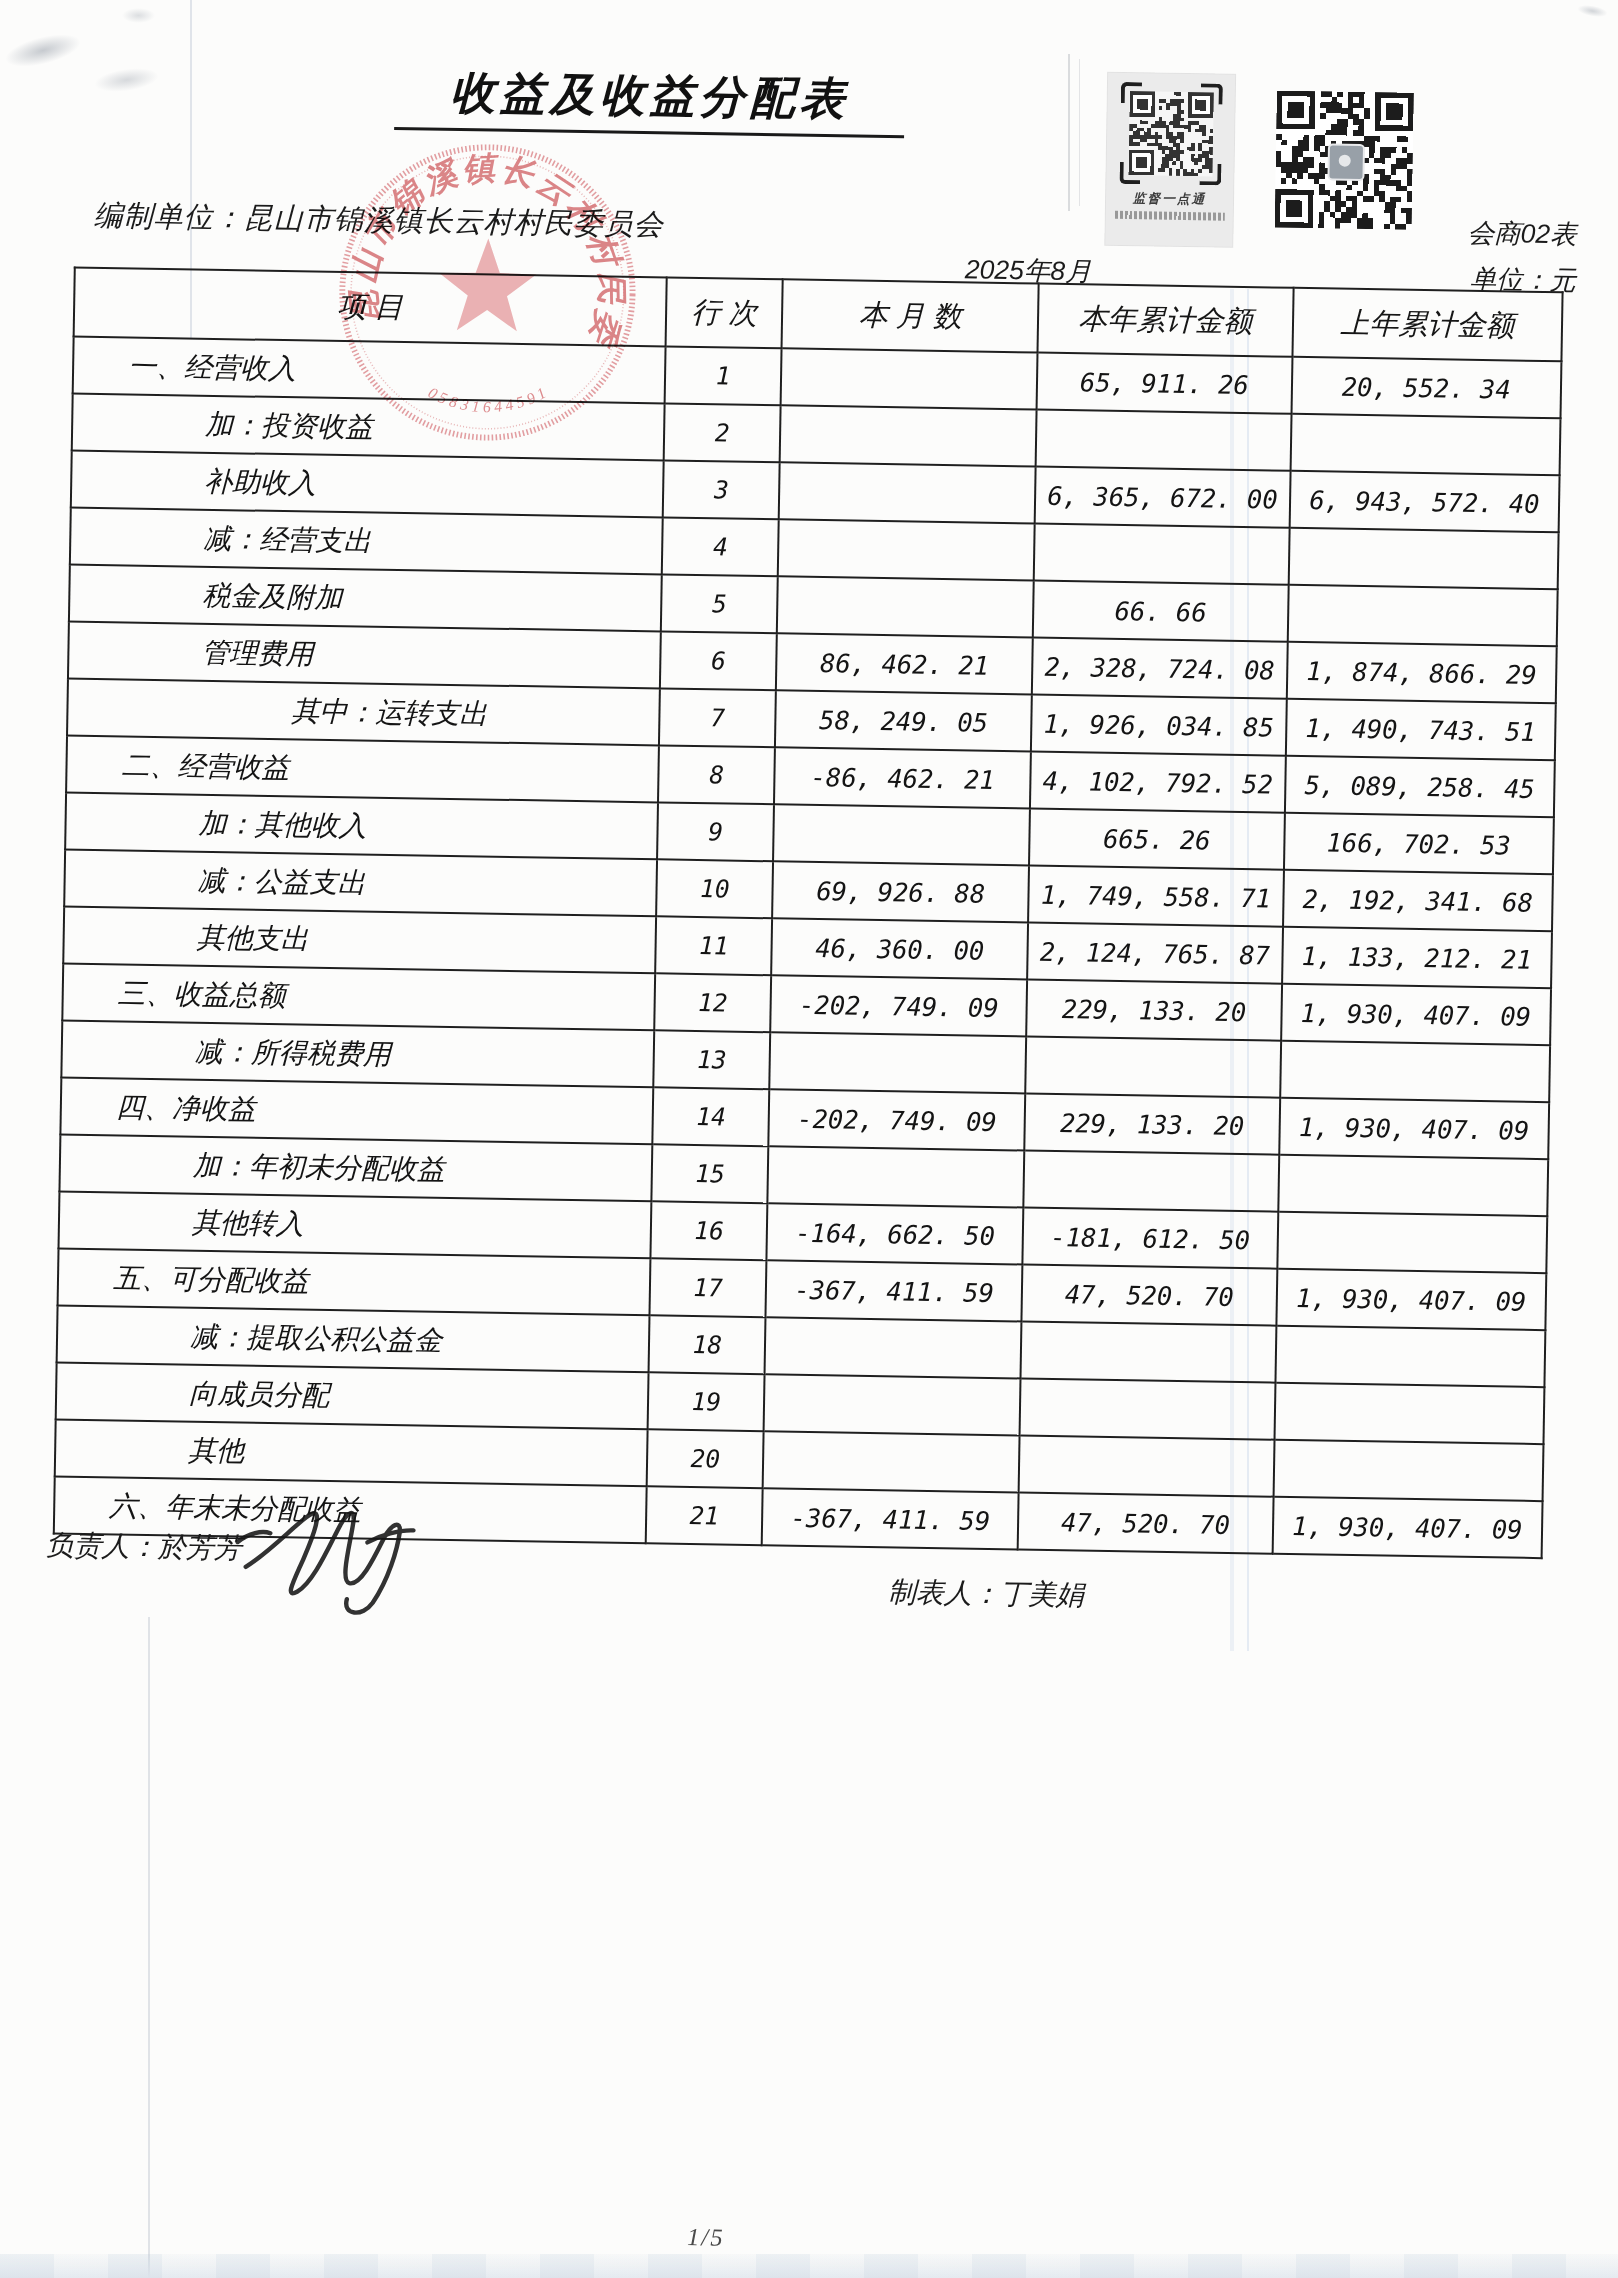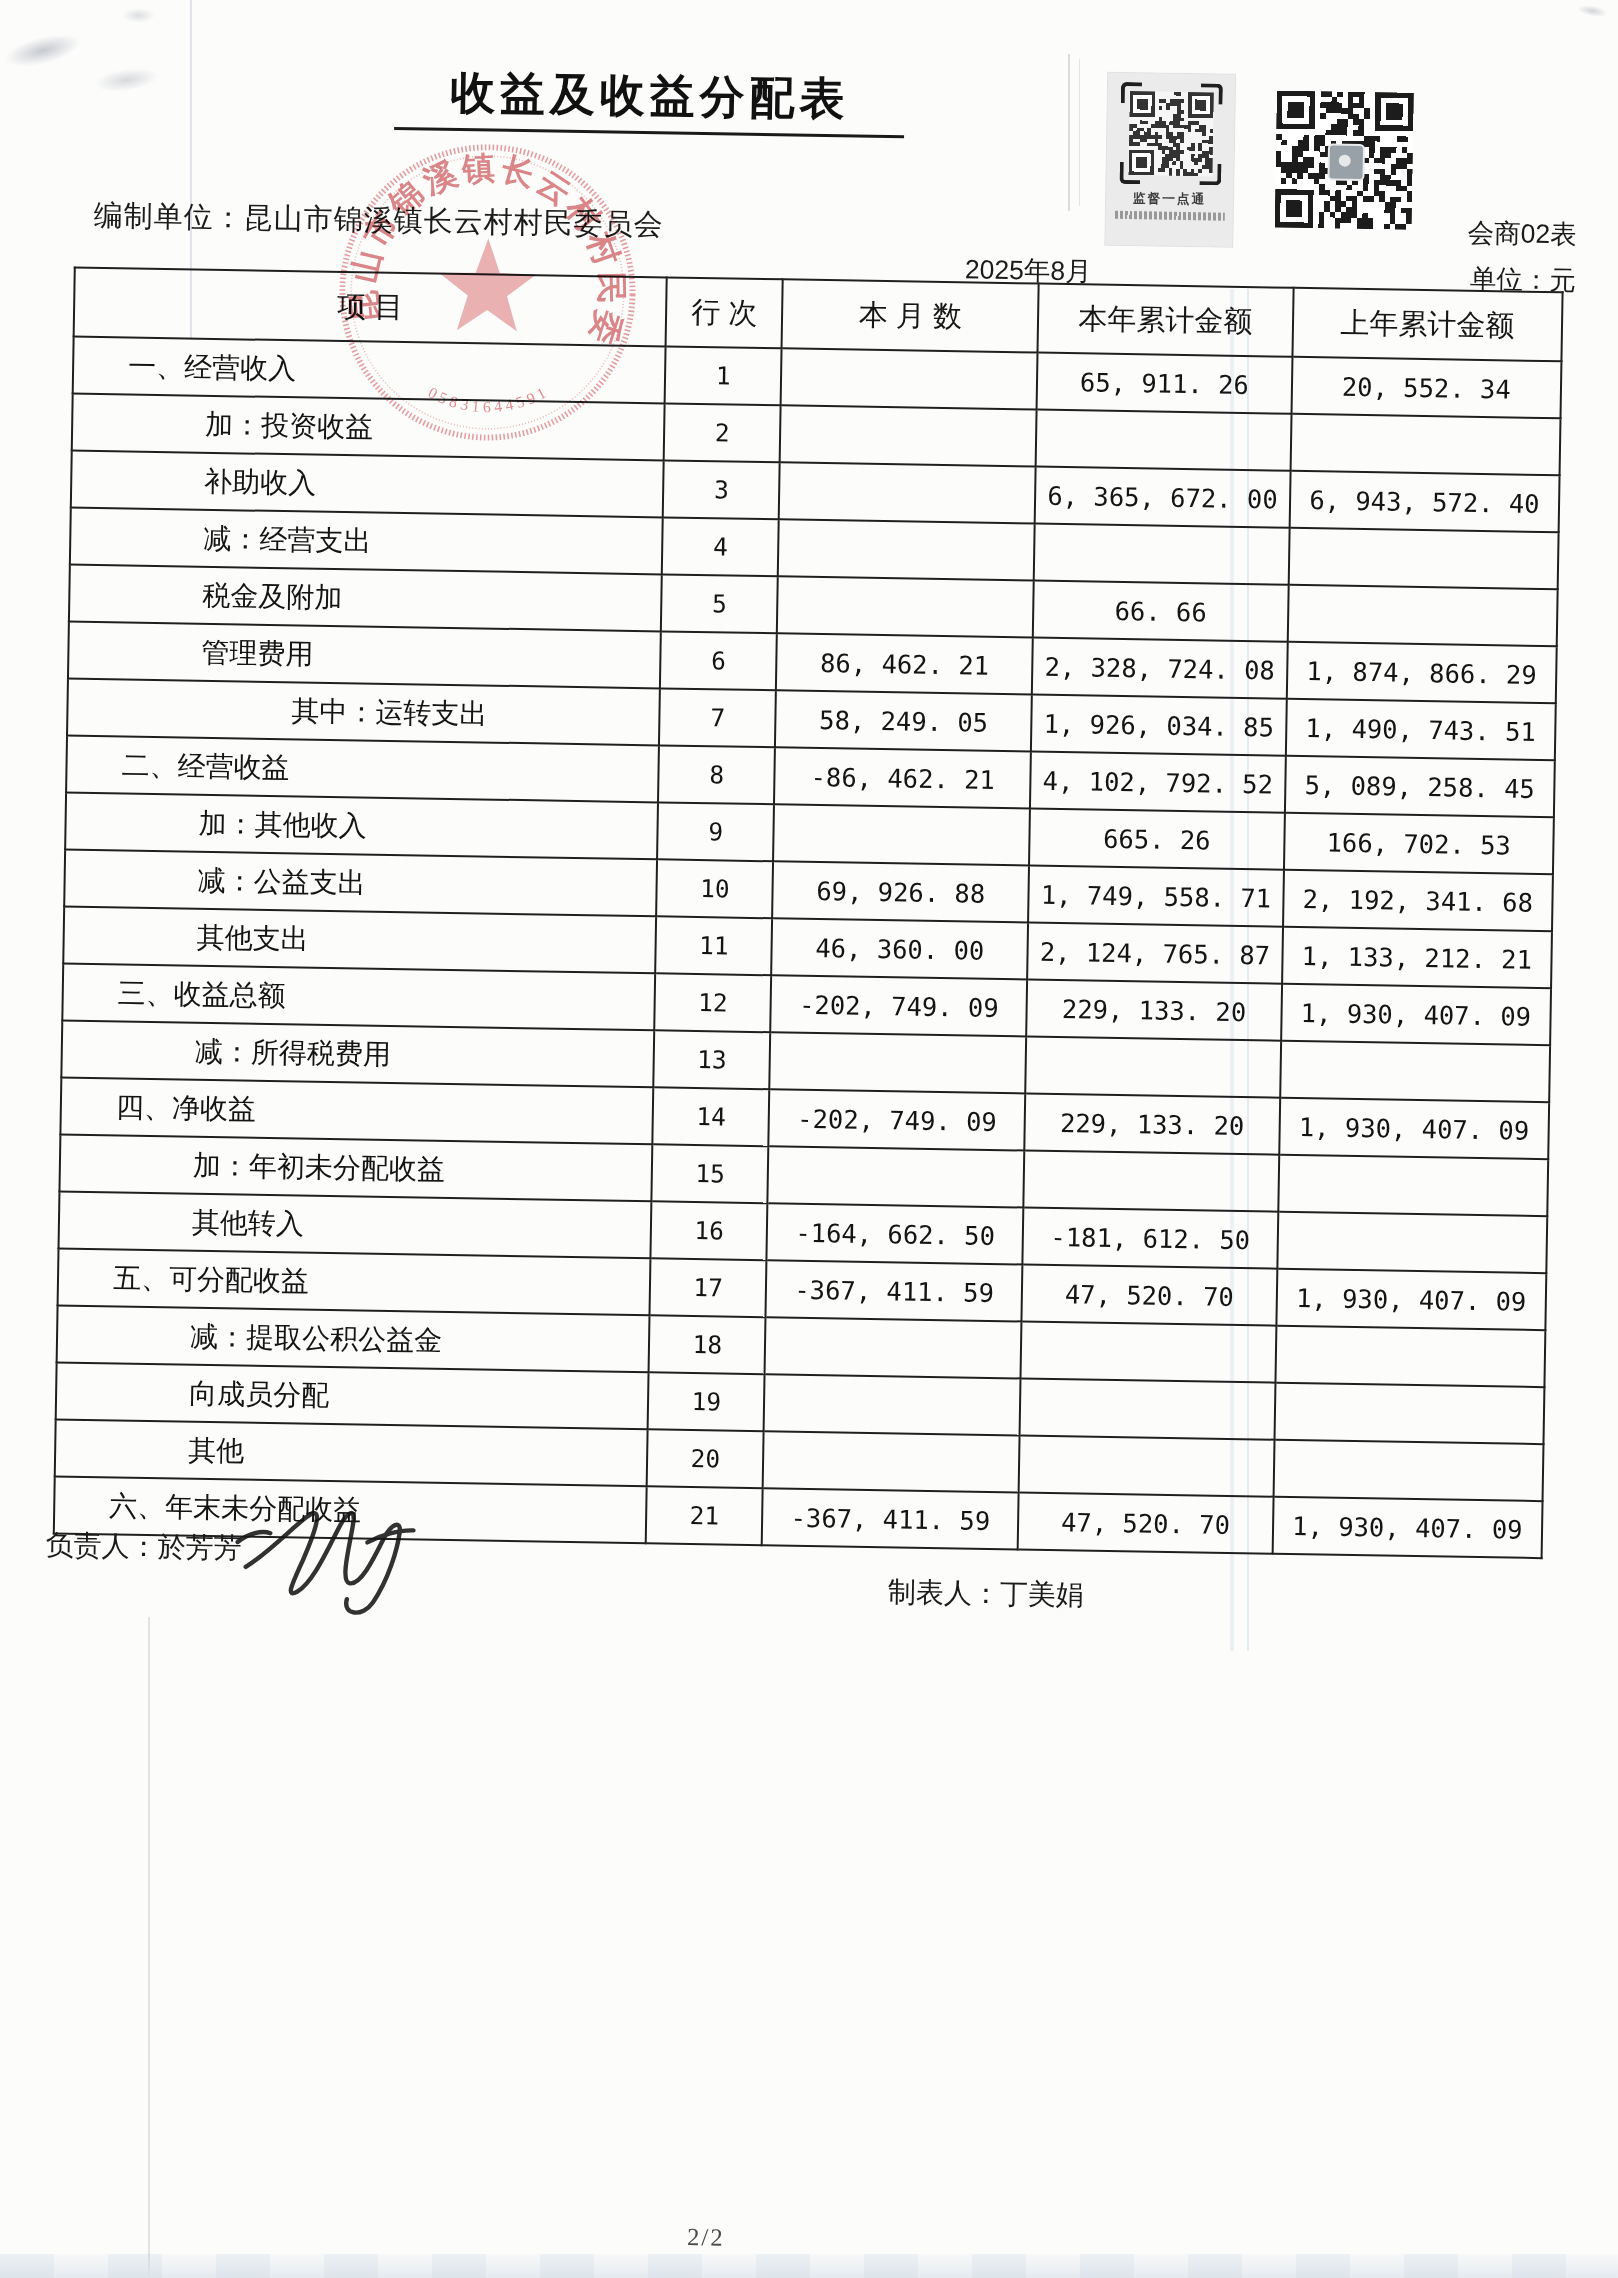--- a/index.html
+++ b/index.html
@@ -3,20 +3,21 @@
 <meta charset="utf-8">
 <style>
   html,body{margin:0;padding:0;background:#ffffff;}
   .page{
     position:relative;
     width:1618px;height:2279px;
     background:#fcfcfb;
     overflow:hidden;
     font-family:"Liberation Sans",sans-serif;
     color:#1b1b1b;
+    font-style:italic;
   }
   
   .artifact{position:absolute;pointer-events:none;}
   .crease-top{left:190px;top:0;width:2px;height:338px;background:rgba(150,165,190,.28);}
   .crease-bottom{left:148px;top:1617px;width:2px;height:662px;background:rgba(140,150,170,.25);}
   .crease-right1{left:1068px;top:54px;width:2px;height:157px;background:rgba(140,145,155,.30);}
   .crease-right2{left:1079px;top:59px;width:1px;height:147px;background:rgba(140,145,155,.22);}
   .streak-blue-1{left:1230px;top:289px;width:3.9px;height:1362px;background:rgba(140,170,215,.14);}
   .streak-blue-2{left:1247px;top:289px;width:2px;height:1362px;background:rgba(140,170,215,.20);}
   .smudge{background:radial-gradient(ellipse at center,rgba(110,120,135,.38),rgba(110,120,135,0) 70%);}
@@ -741,17 +742,17 @@
     <svg class="abs signature" viewBox="0 0 240 140">
       <g fill="none" stroke="#161616" stroke-width="4.5" stroke-linecap="round" opacity=".88">
         <path d="M18 48 C30 40 44 38 52 42"></path>
         <path d="M24 74 C52 60 84 30 96 26 C108 22 96 48 84 70 C72 92 60 110 74 104 C92 96 112 58 124 40 C132 28 140 24 138 36 C134 56 118 96 128 100 C140 104 158 72 168 56 C176 44 186 40 184 52 C180 70 168 100 150 122 C138 136 118 132 124 116"></path>
         <path d="M150 60 C164 54 184 50 198 52"></path>
       </g>
     </svg>
 
     <div class="abs footer-right"><span>制表人：</span><span>丁美娟</span></div>
 
-    <div class="abs page-num">2/2</div>
+    <div class="abs page-num">1/5</div>
 
   </div>
 </div>
 
 
 </body></html>

